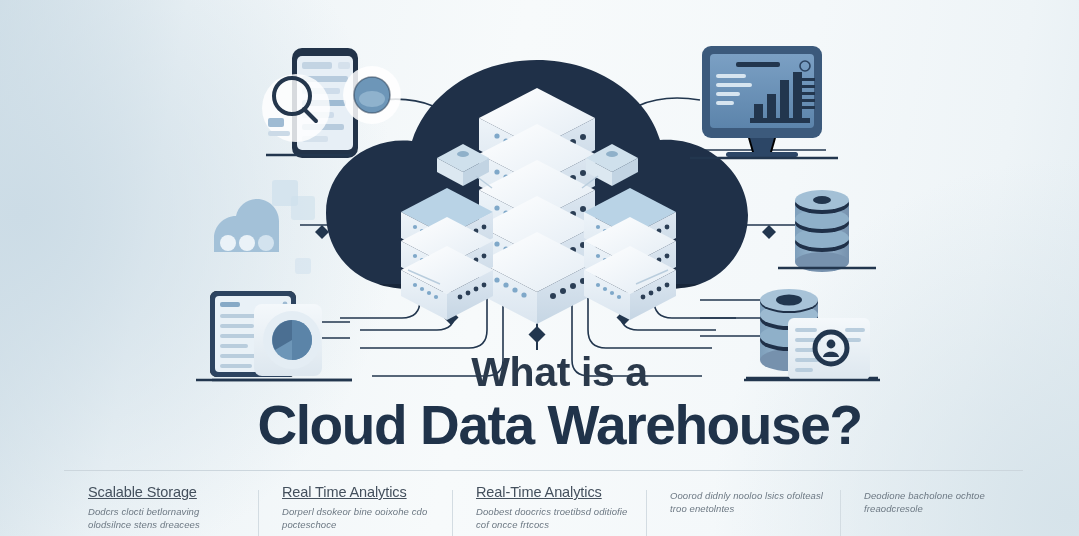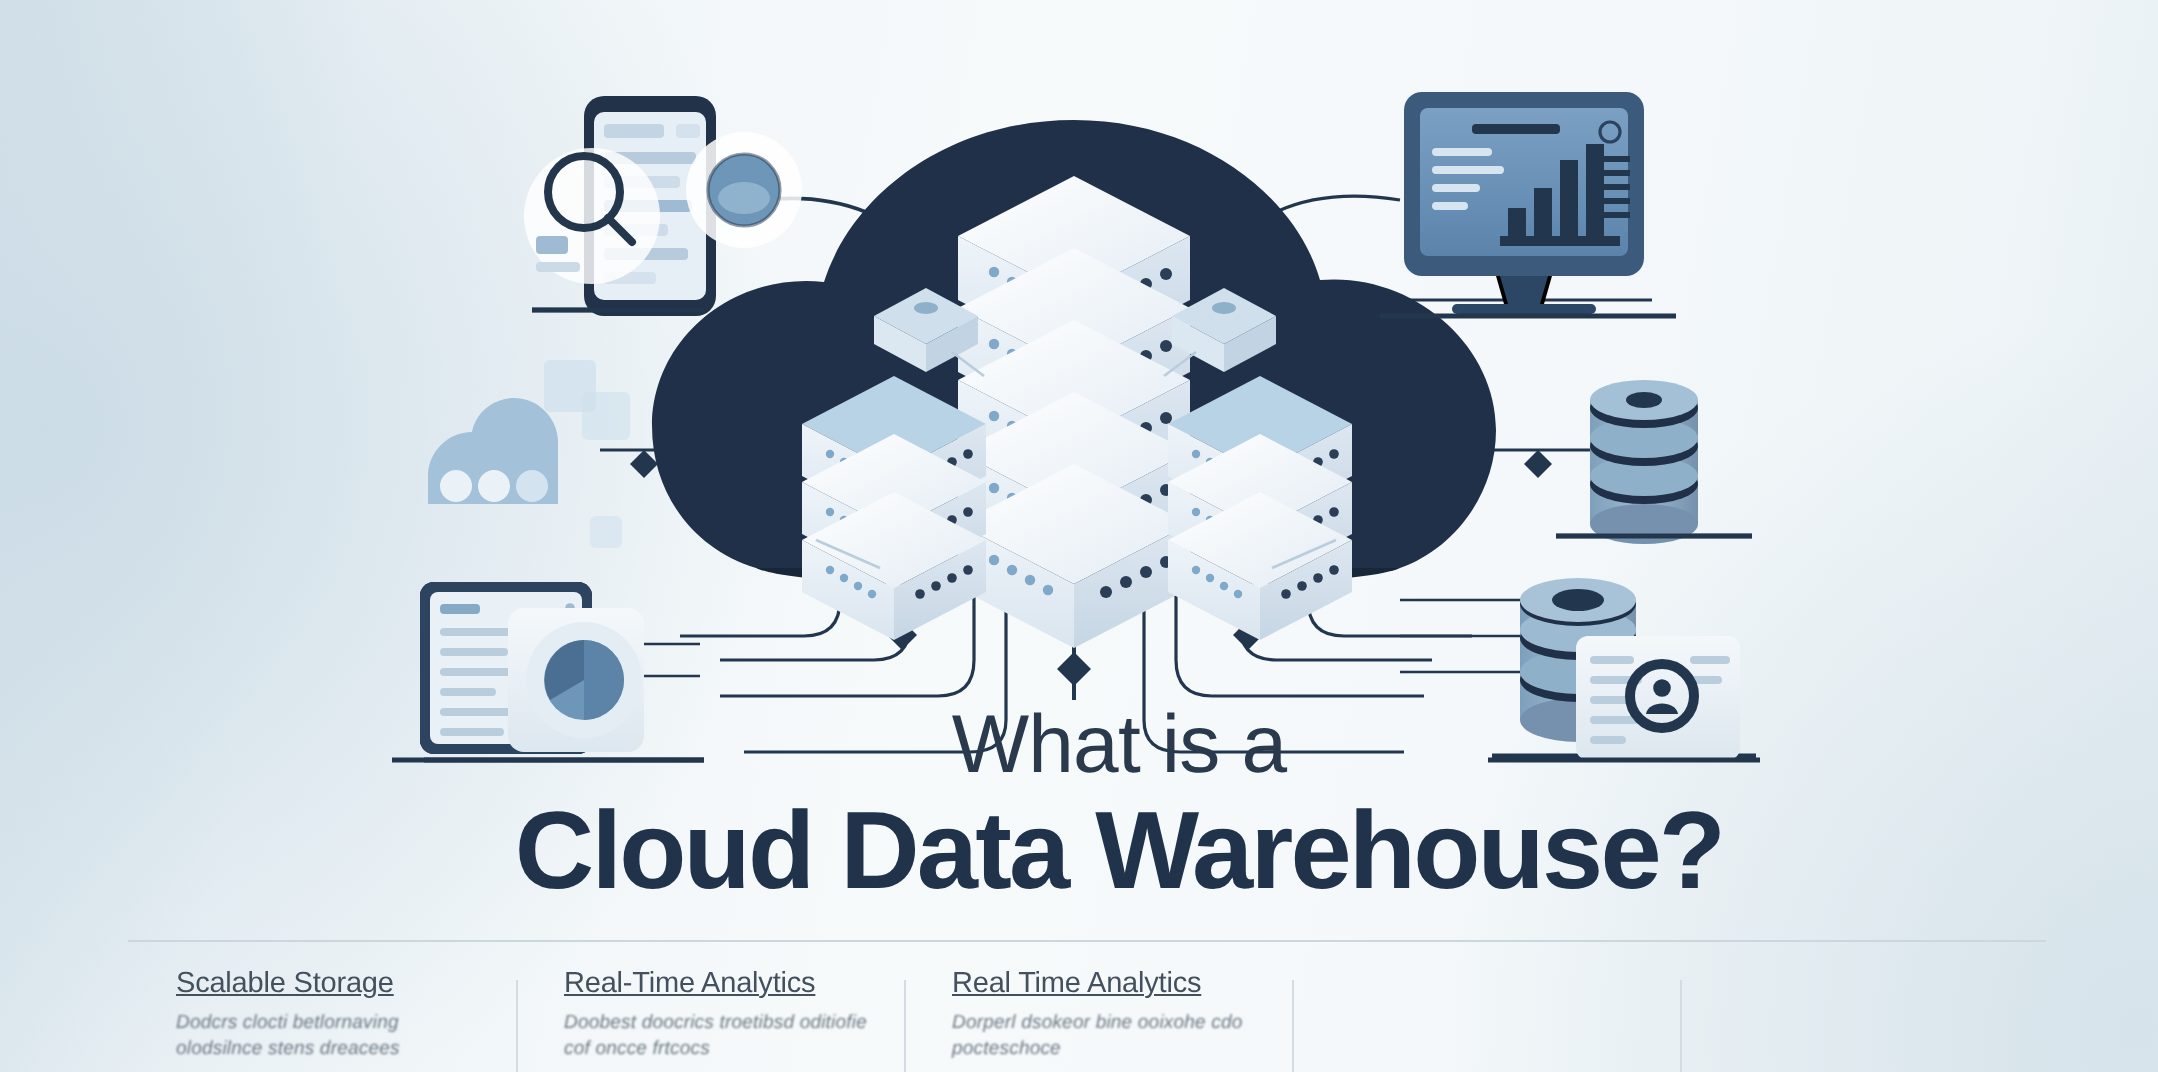--- a/index.html
+++ b/index.html
@@ -12,21 +12,21 @@
     background:
       radial-gradient(circle at 2% 40%, #ccdce6 0%, rgba(204,220,230,0) 34%),
       radial-gradient(circle at 99% 96%, #d6e3ea 0%, rgba(214,227,234,0) 30%),
       linear-gradient(100deg,#d2e0e8 0%,#eef4f7 16%,#f7fafb 45%,#f4f8fa 70%,#eef4f7 88%,#e4edf2 100%);
   }
   .layer{position:absolute;inset:0;}
   svg{display:block;}
 
   
   .title-block{position:absolute;left:0;right:0;top:352px;text-align:center;}
-  .t-line1{font-size:41px;color:#2a394b;letter-spacing:-0.4px;line-height:1.0;font-weight:400;padding-left:40px;}
+  .t-line1{font-size:41px;color:#2a394b;letter-spacing:-0.4px;line-height:1.0;font-weight:700;padding-left:40px;}
   .t-line2{font-size:55px;color:#20334a;letter-spacing:-1.4px;line-height:1.05;font-weight:700;margin-top:4px;padding-left:40px;}
 
   
   .cap-rule{position:absolute;left:64px;right:56px;top:470px;height:1px;background:#ccd6dd;}
   .caps{position:absolute;left:64px;top:484px;width:1100px;display:flex;}
   .cap{width:194px;padding-left:24px;box-sizing:border-box;position:relative;}
   .cap + .cap::before{content:"";position:absolute;left:0;top:6px;width:1px;height:48px;background:#d3dce2;}
   .cap h4{margin:0;font-size:14.5px;font-weight:400;color:#44505d;letter-spacing:-0.1px;white-space:nowrap;text-decoration:underline;}
   .cap p{margin:6px 0 0 0;font-size:9.5px;line-height:1.35;color:#6c7883;max-width:155px;
          filter:blur(0.55px);letter-spacing:0.1px;font-style:italic;}
@@ -498,26 +498,28 @@
     <div class="t-line2">Cloud Data Warehouse?</div>
   </div>
 
   <div class="cap-rule"></div>
   <div class="caps">
     <div class="cap">
       <h4>Scalable Storage</h4>
       <p>Dodcrs clocti betlornaving olodsilnce stens dreacees</p>
     </div>
     <div class="cap">
+      <h4>Real Time Analytics</h4>
+      <p>Dorperl dsokeor bine ooixohe cdo pocteschoce</p>
+    </div>
+    <div class="cap">
       <h4>Real-Time Analytics</h4>
       <p>Doobest doocrics troetibsd oditiofie cof oncce frtcocs</p>
     </div>
     <div class="cap">
-      <h4>Real Time Analytics</h4>
-      <p>Dorperl dsokeor bine ooixohe cdo pocteschoce</p>
+      <p>Ooorod didnly nooloo lsics ofolteasl troo enetolntes</p>
     </div>
     <div class="cap">
-    </div>
-    <div class="cap">
+      <p>Deodione bacholone ochtoe freaodcresole</p>
     </div>
   </div>
 
 </div>
 
 </body></html>

